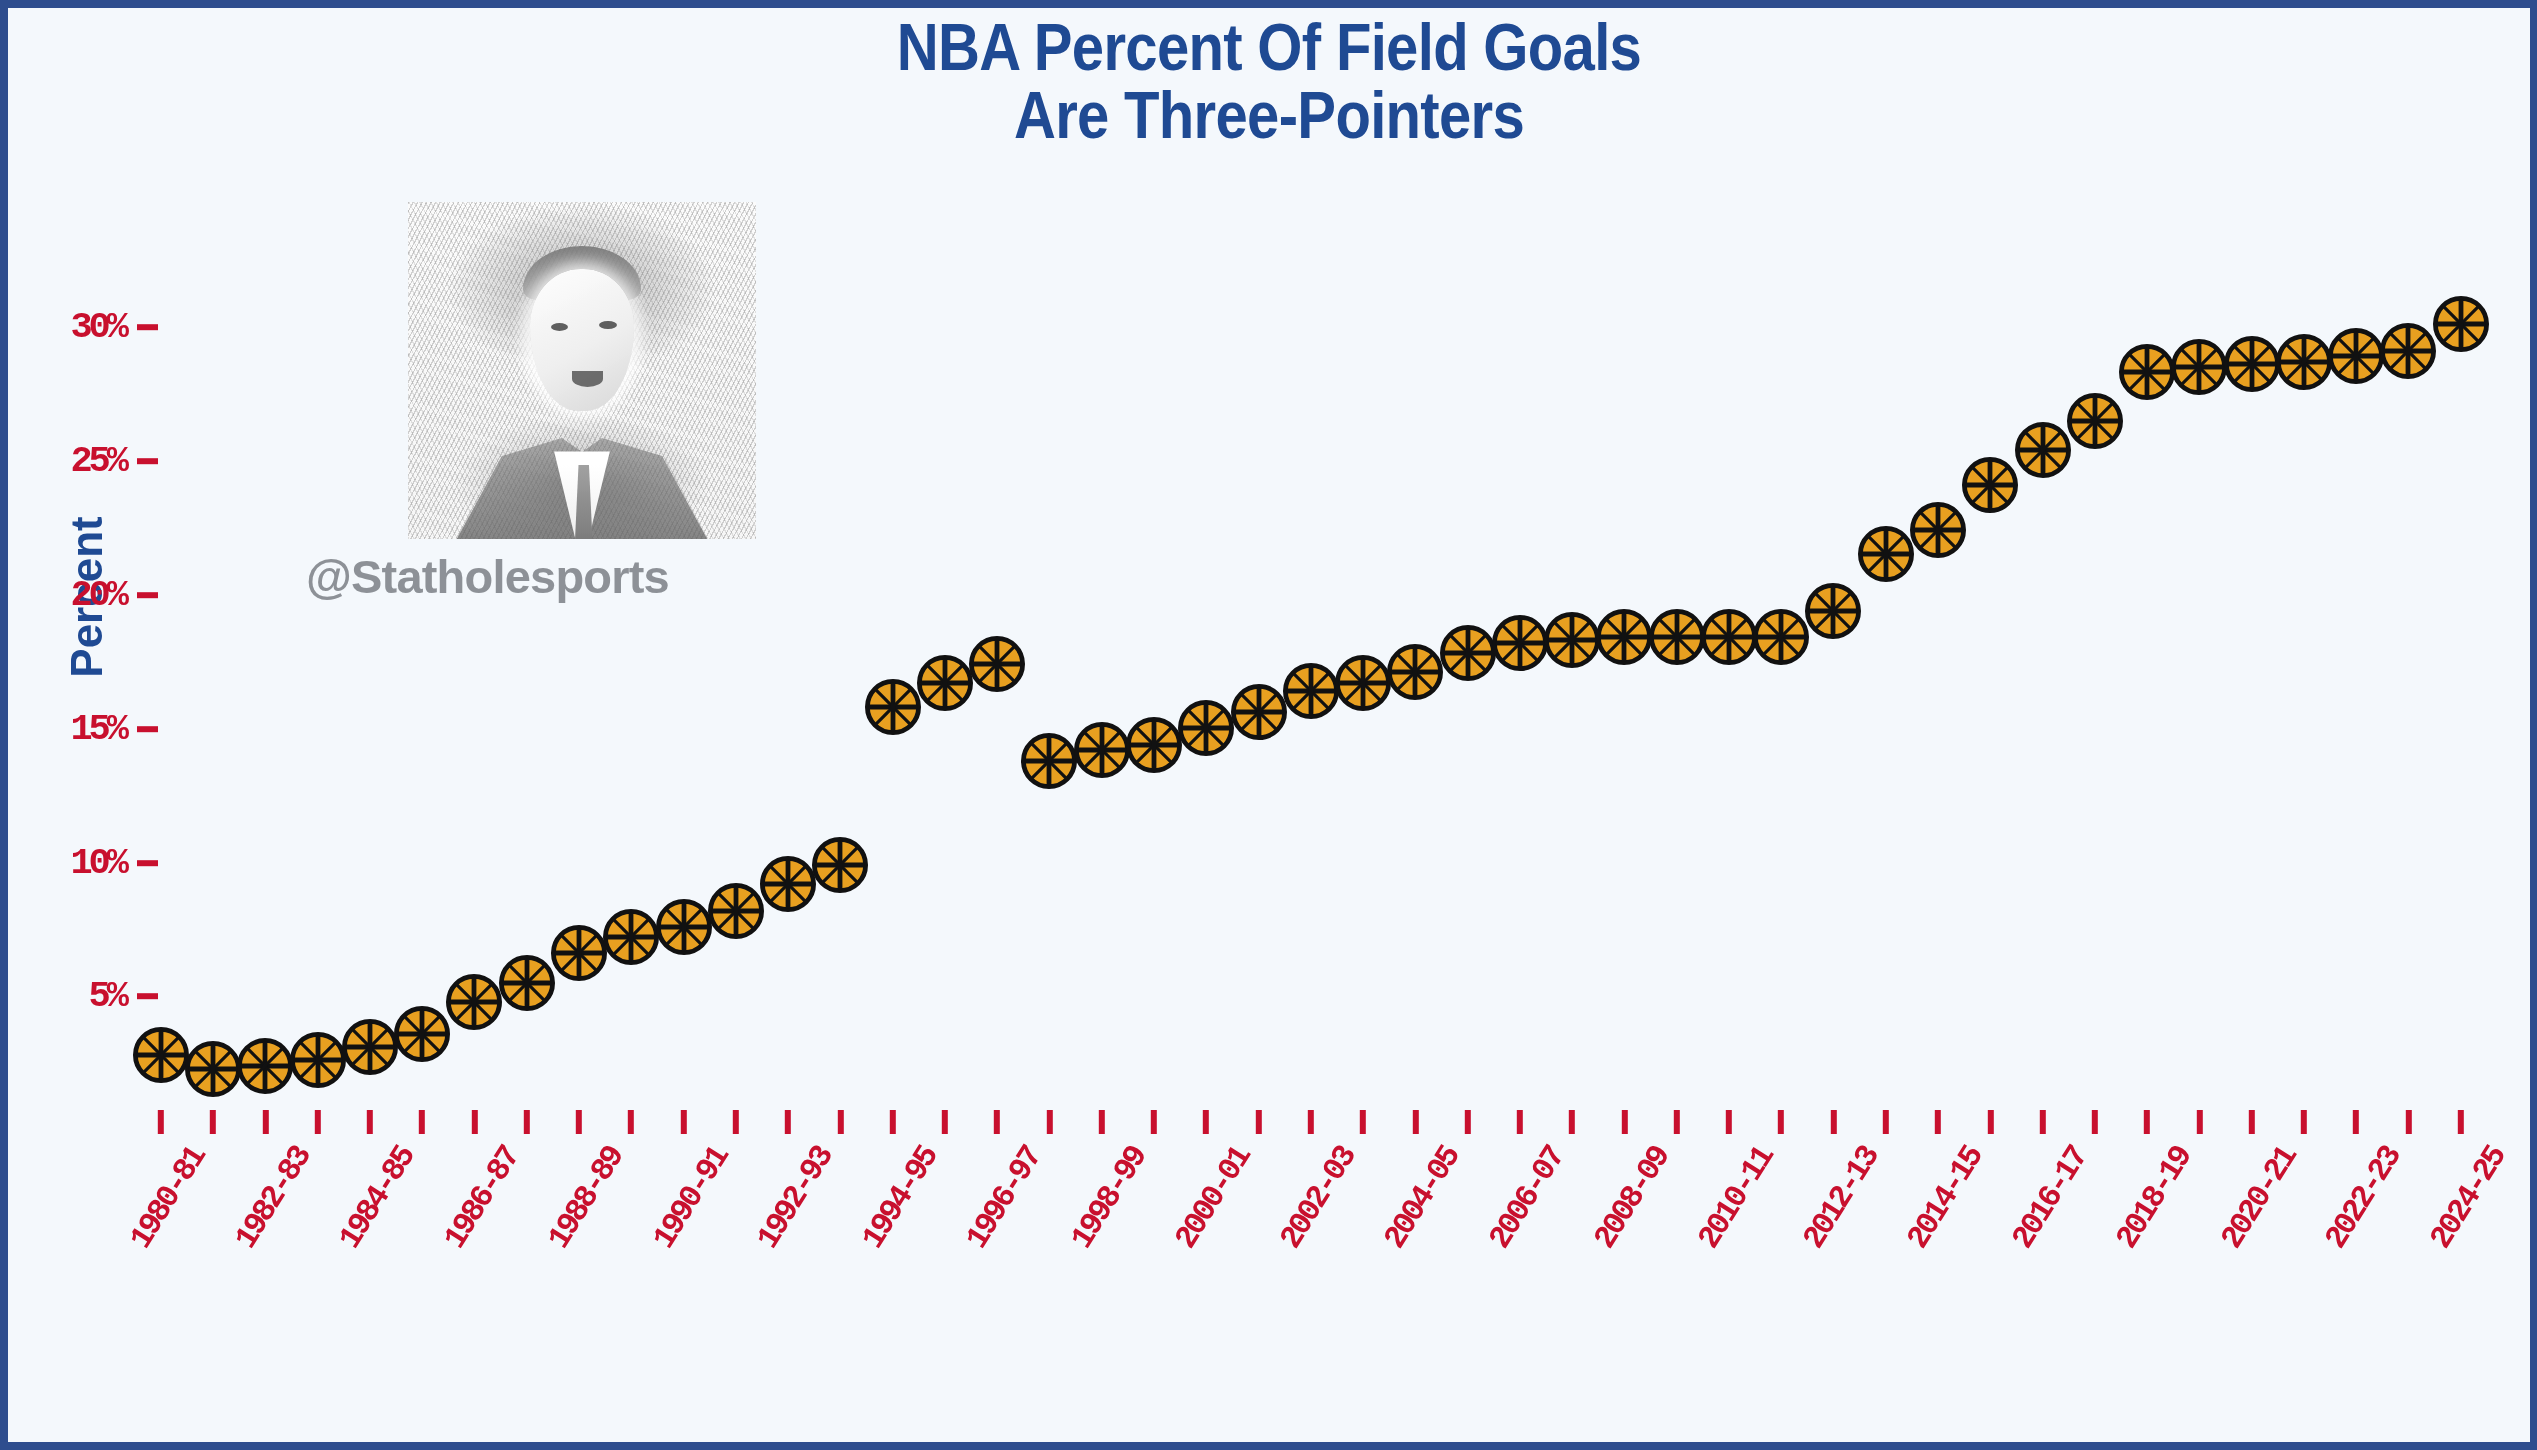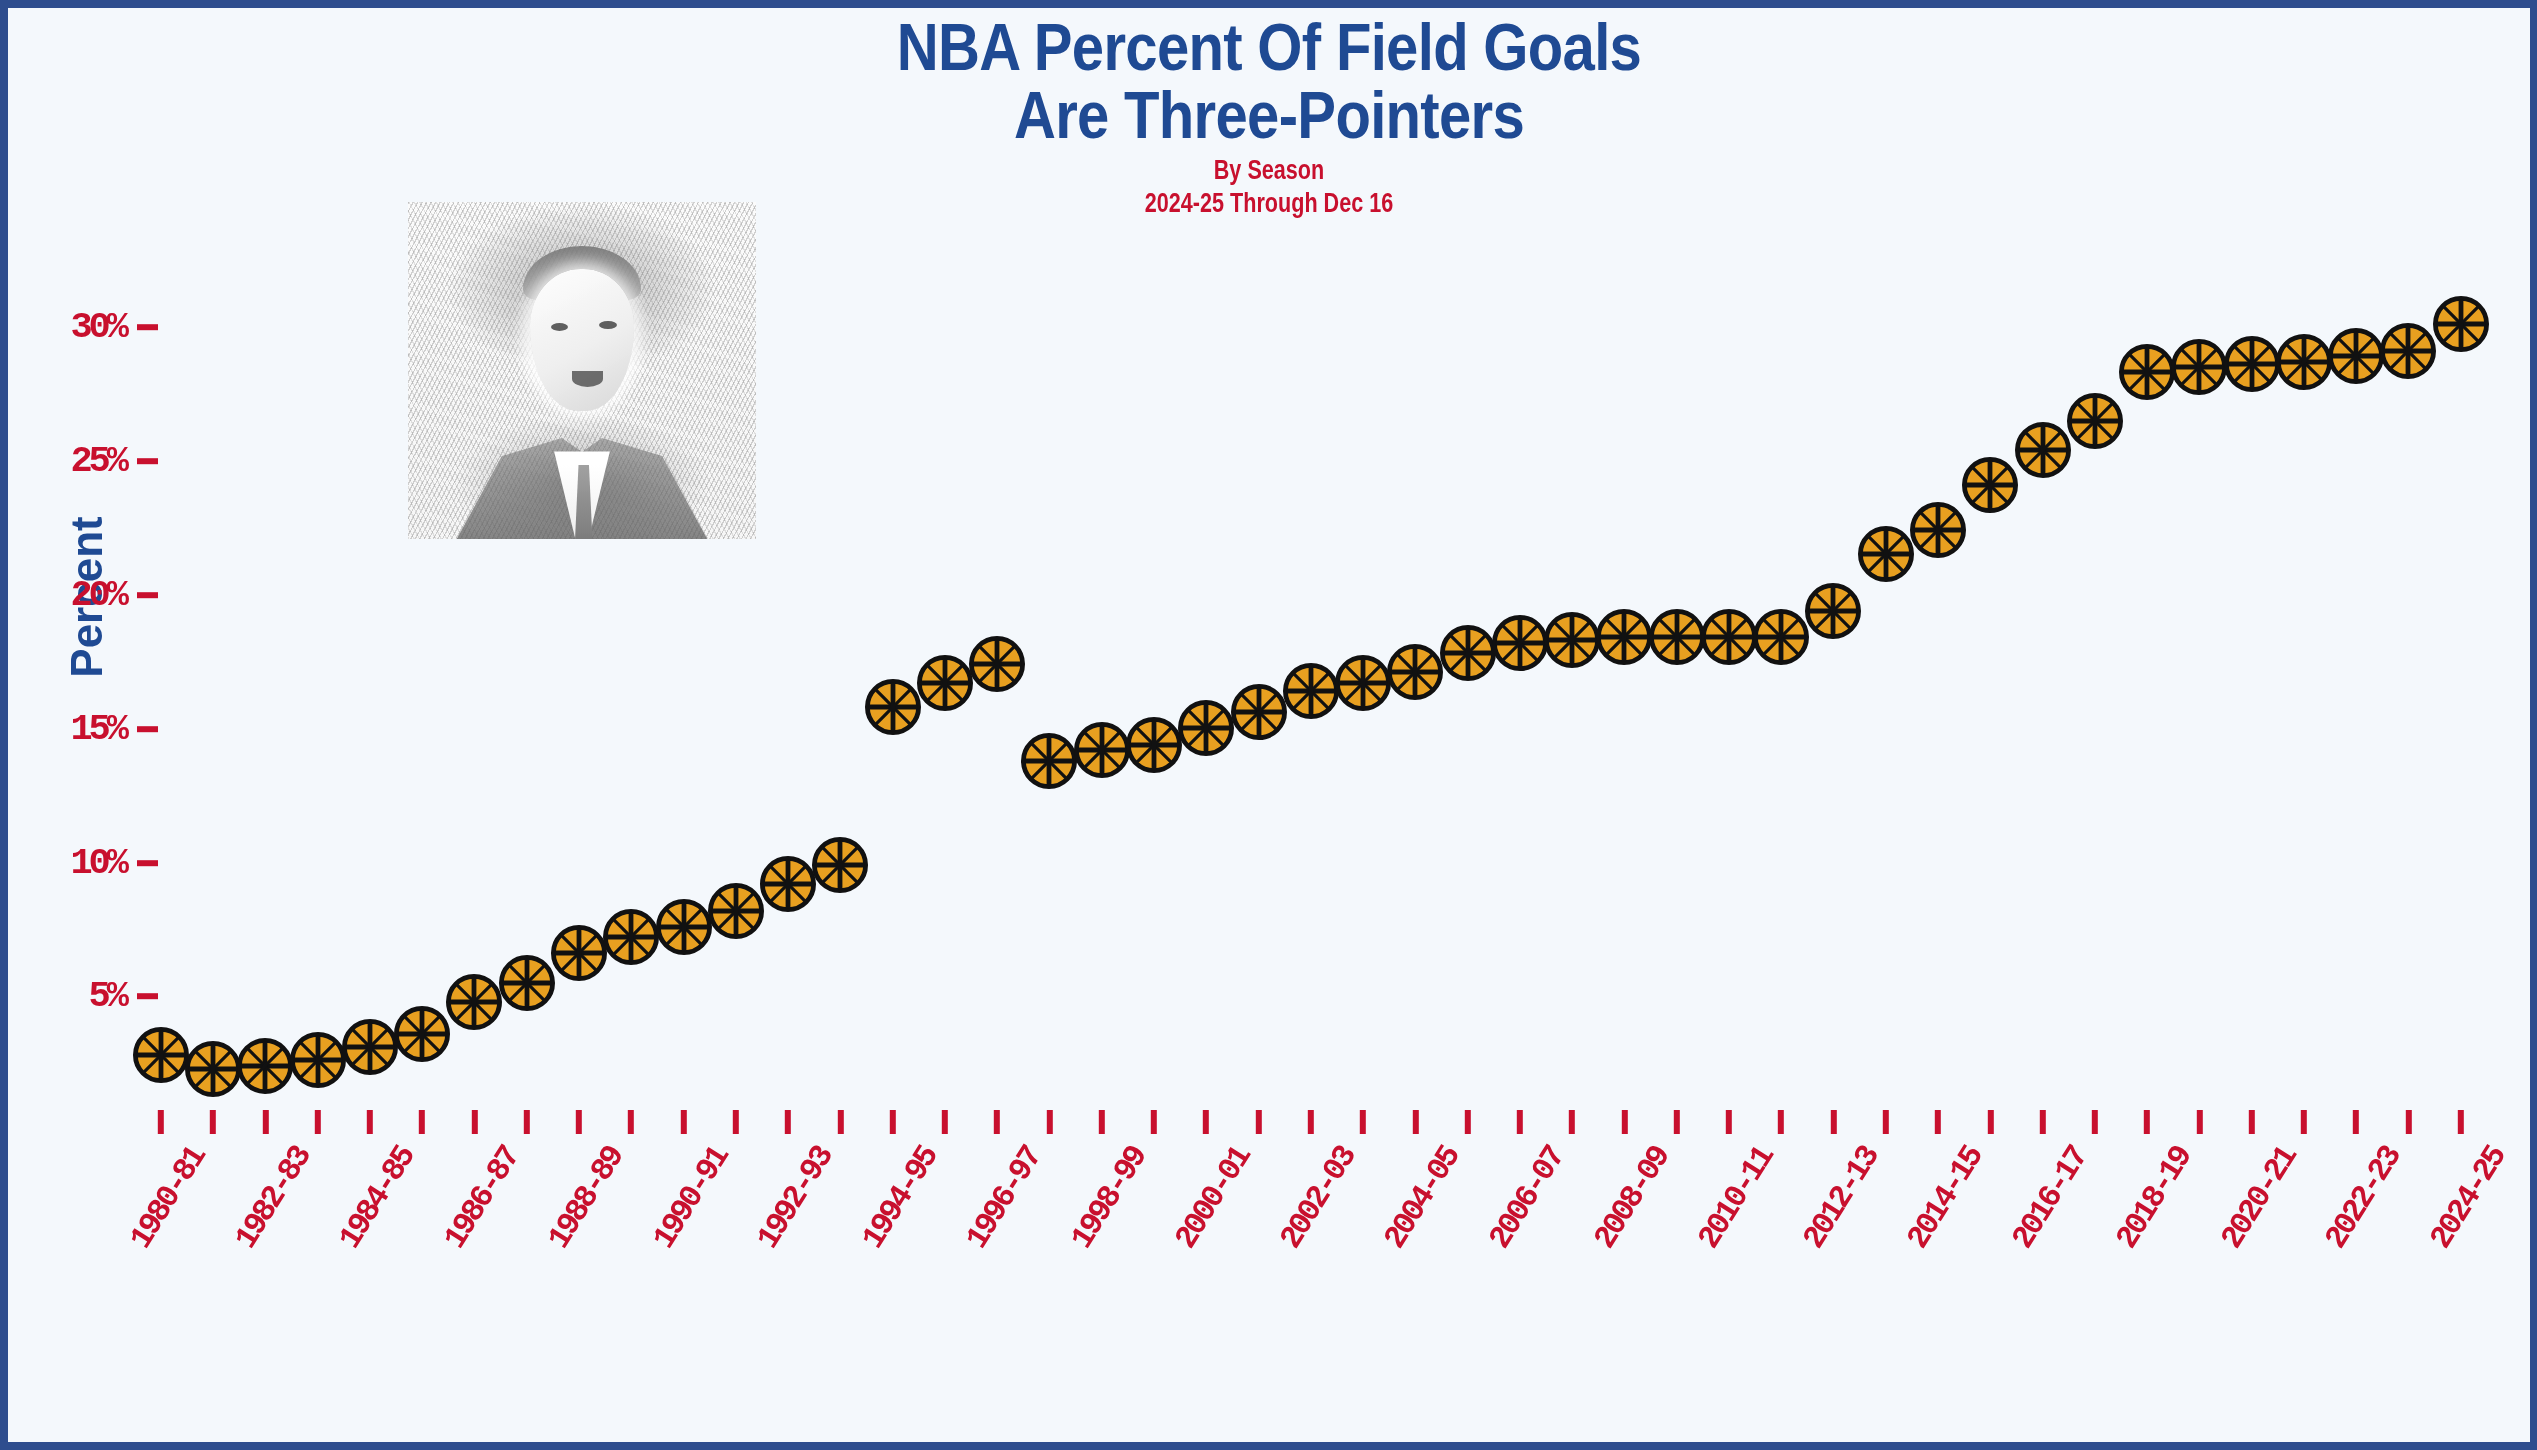--- a/index.html
+++ b/index.html
@@ -172,37 +172,34 @@
   .ball { position:absolute; }
 </style>
 </head>
 <body>
 
 <div id="frame">
 
   <div id="title-block">
     <div class="title-line">NBA Percent Of Field Goals</div>
     <div class="title-line">Are Three-Pointers</div>
-    <div id="subtitle-block">
-      <div class="subtitle-line">By Season</div>
-      <div class="subtitle-line">2024-25 Through Dec 16</div>
-    </div>
   </div>
 
   <div id="portrait">
     <div class="p-hair"></div>
     <div class="p-face"></div>
     <div class="p-eye l"></div>
     <div class="p-eye r"></div>
     <div class="p-smile"></div>
     <div class="p-suit"></div>
     <div class="p-shirt"></div>
     <div class="p-tie"></div>
   </div>
 
+  <div id="watermark">@Statholesports</div>
 
   <div id="ylabel">Percent</div>
 
   <div id="plot">
       <div class="ytick-label" style="top: 988px; width: 161px; left: -44px;">5%</div>
       <div class="ytick-dash" style="top: 988px; left: 129px;"></div>
       <div class="ytick-label" style="top: 855px; width: 161px; left: -44px;">10%</div>
       <div class="ytick-dash" style="top: 855px; left: 129px;"></div>
       <div class="ytick-label" style="top: 721px; width: 161px; left: -44px;">15%</div>
       <div class="ytick-dash" style="top: 721px; left: 129px;"></div>

